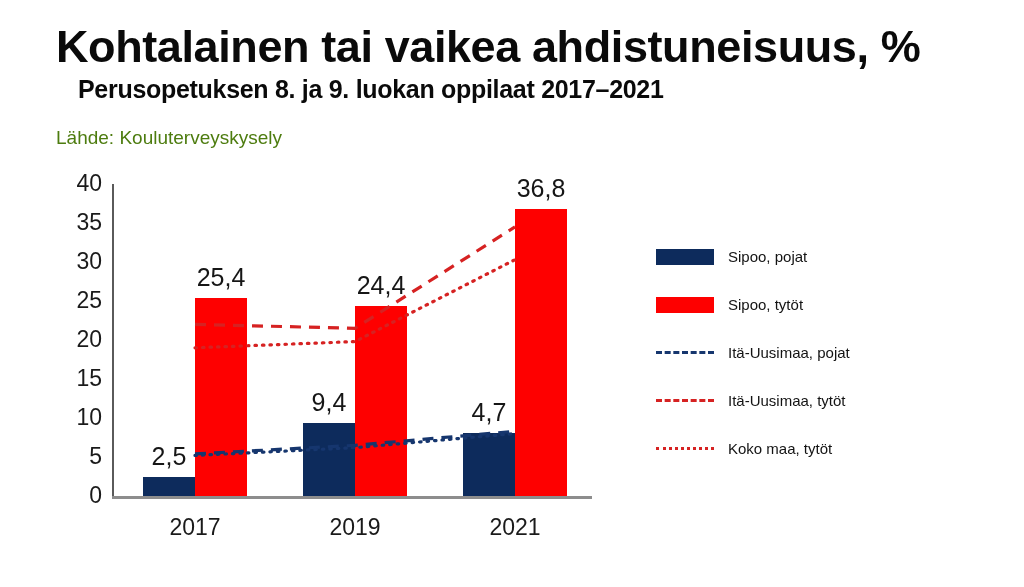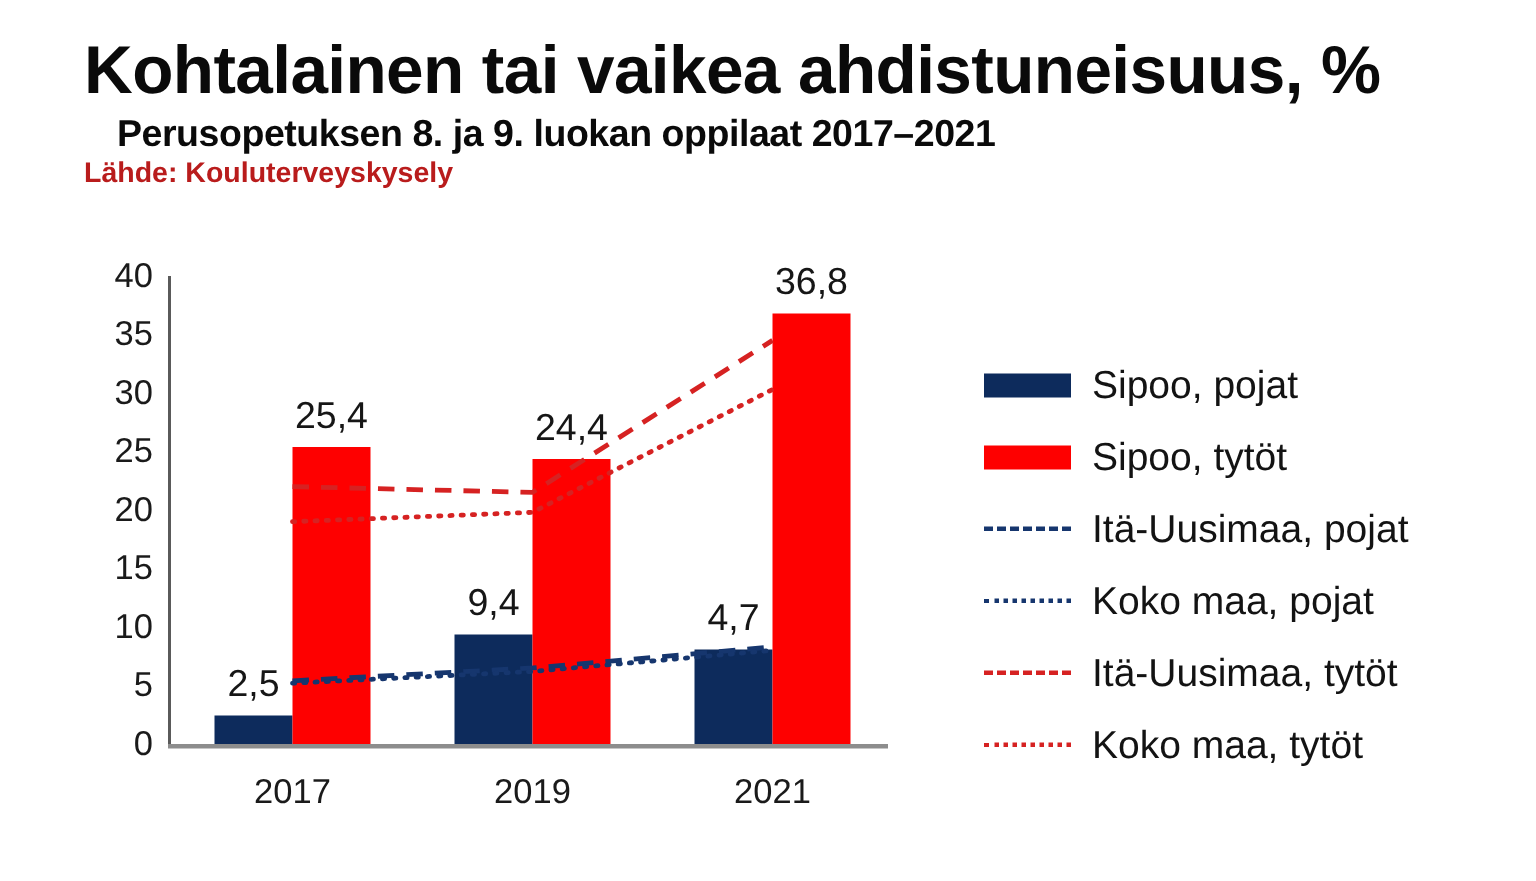--- a/index.html
+++ b/index.html
@@ -36,24 +36,24 @@
     font-weight: bold;
     line-height: 1.18;
     margin-top: 3px;
     letter-spacing: -0.3px;
     color: #0a0a0a;
     white-space: nowrap;
     margin-left: 22px;
   }
   #chart-source {
     font-size: 19px;
-    font-weight: bold;
+    font-weight: normal;
     line-height: 1.2;
-    margin-top: 0;
-    color: #b91c1c;
+    margin-top: 22px;
+    color: #4d7c0f;
     white-space: nowrap;
   }
 
   
   #plot-area {
     position: absolute;
     left: 0;
     top: 0;
     width: 1024px;
     height: 587px;
@@ -143,21 +143,21 @@
     top: 10px;
     width: 58px;
     height: 0;
     border-top-width: 3px;
   }
   .key-line.dashed-navy { border-top: 3px dashed #16366e; }
   .key-line.dotted-navy { border-top: 3px dotted #16366e; }
   .key-line.dashed-red  { border-top: 3px dashed #d62222; }
   .key-line.dotted-red  { border-top: 3px dotted #d62222; }
   .legend-label {
-    font-size: 26px;
+    font-size: 15px;
     color: #131313;
     white-space: nowrap;
     line-height: 1;
   }
 </style>
 </head>
 <body>
 
 <div id="header">
   <div id="chart-title">Kohtalainen tai vaikea ahdistuneisuus, %</div>
@@ -226,26 +226,20 @@
       <span class="legend-label">Sipoo, tytöt</span>
     </div>
     <div class="legend-row">
       <div class="legend-key">
         <div class="key-line dashed-navy"></div>
       </div>
       <span class="legend-label">Itä-Uusimaa, pojat</span>
     </div>
     <div class="legend-row">
       <div class="legend-key">
-        <div class="key-line dotted-navy"></div>
-      </div>
-      <span class="legend-label">Koko maa, pojat</span>
-    </div>
-    <div class="legend-row">
-      <div class="legend-key">
         <div class="key-line dashed-red"></div>
       </div>
       <span class="legend-label">Itä-Uusimaa, tytöt</span>
     </div>
     <div class="legend-row">
       <div class="legend-key">
         <div class="key-line dotted-red"></div>
       </div>
       <span class="legend-label">Koko maa, tytöt</span>
     </div>

